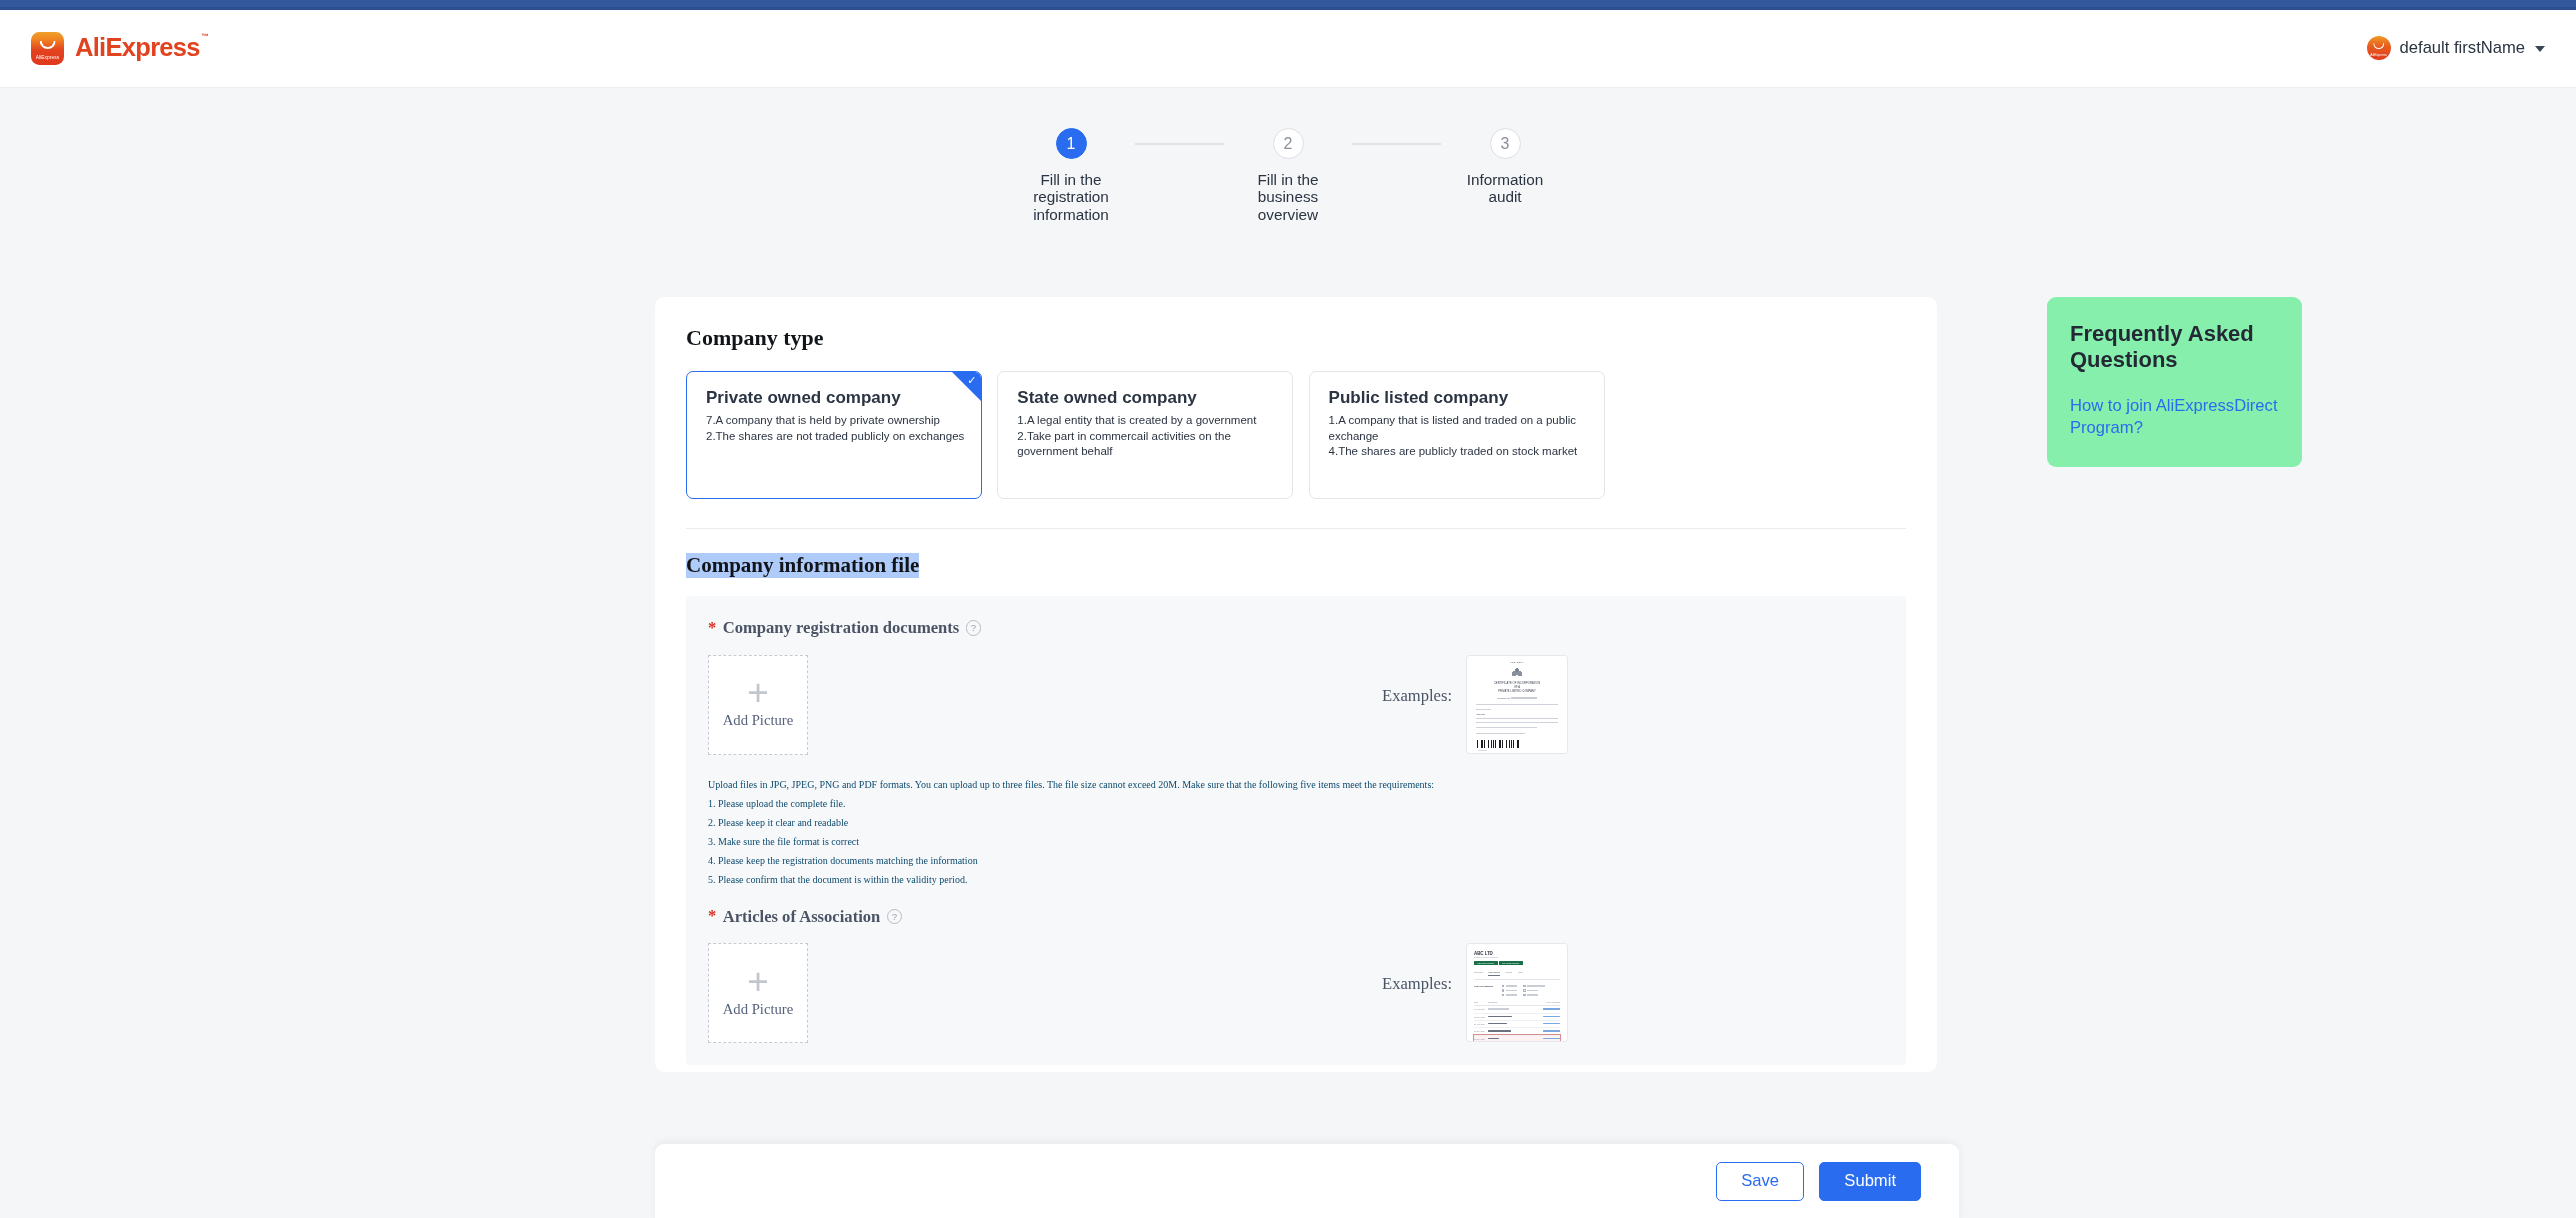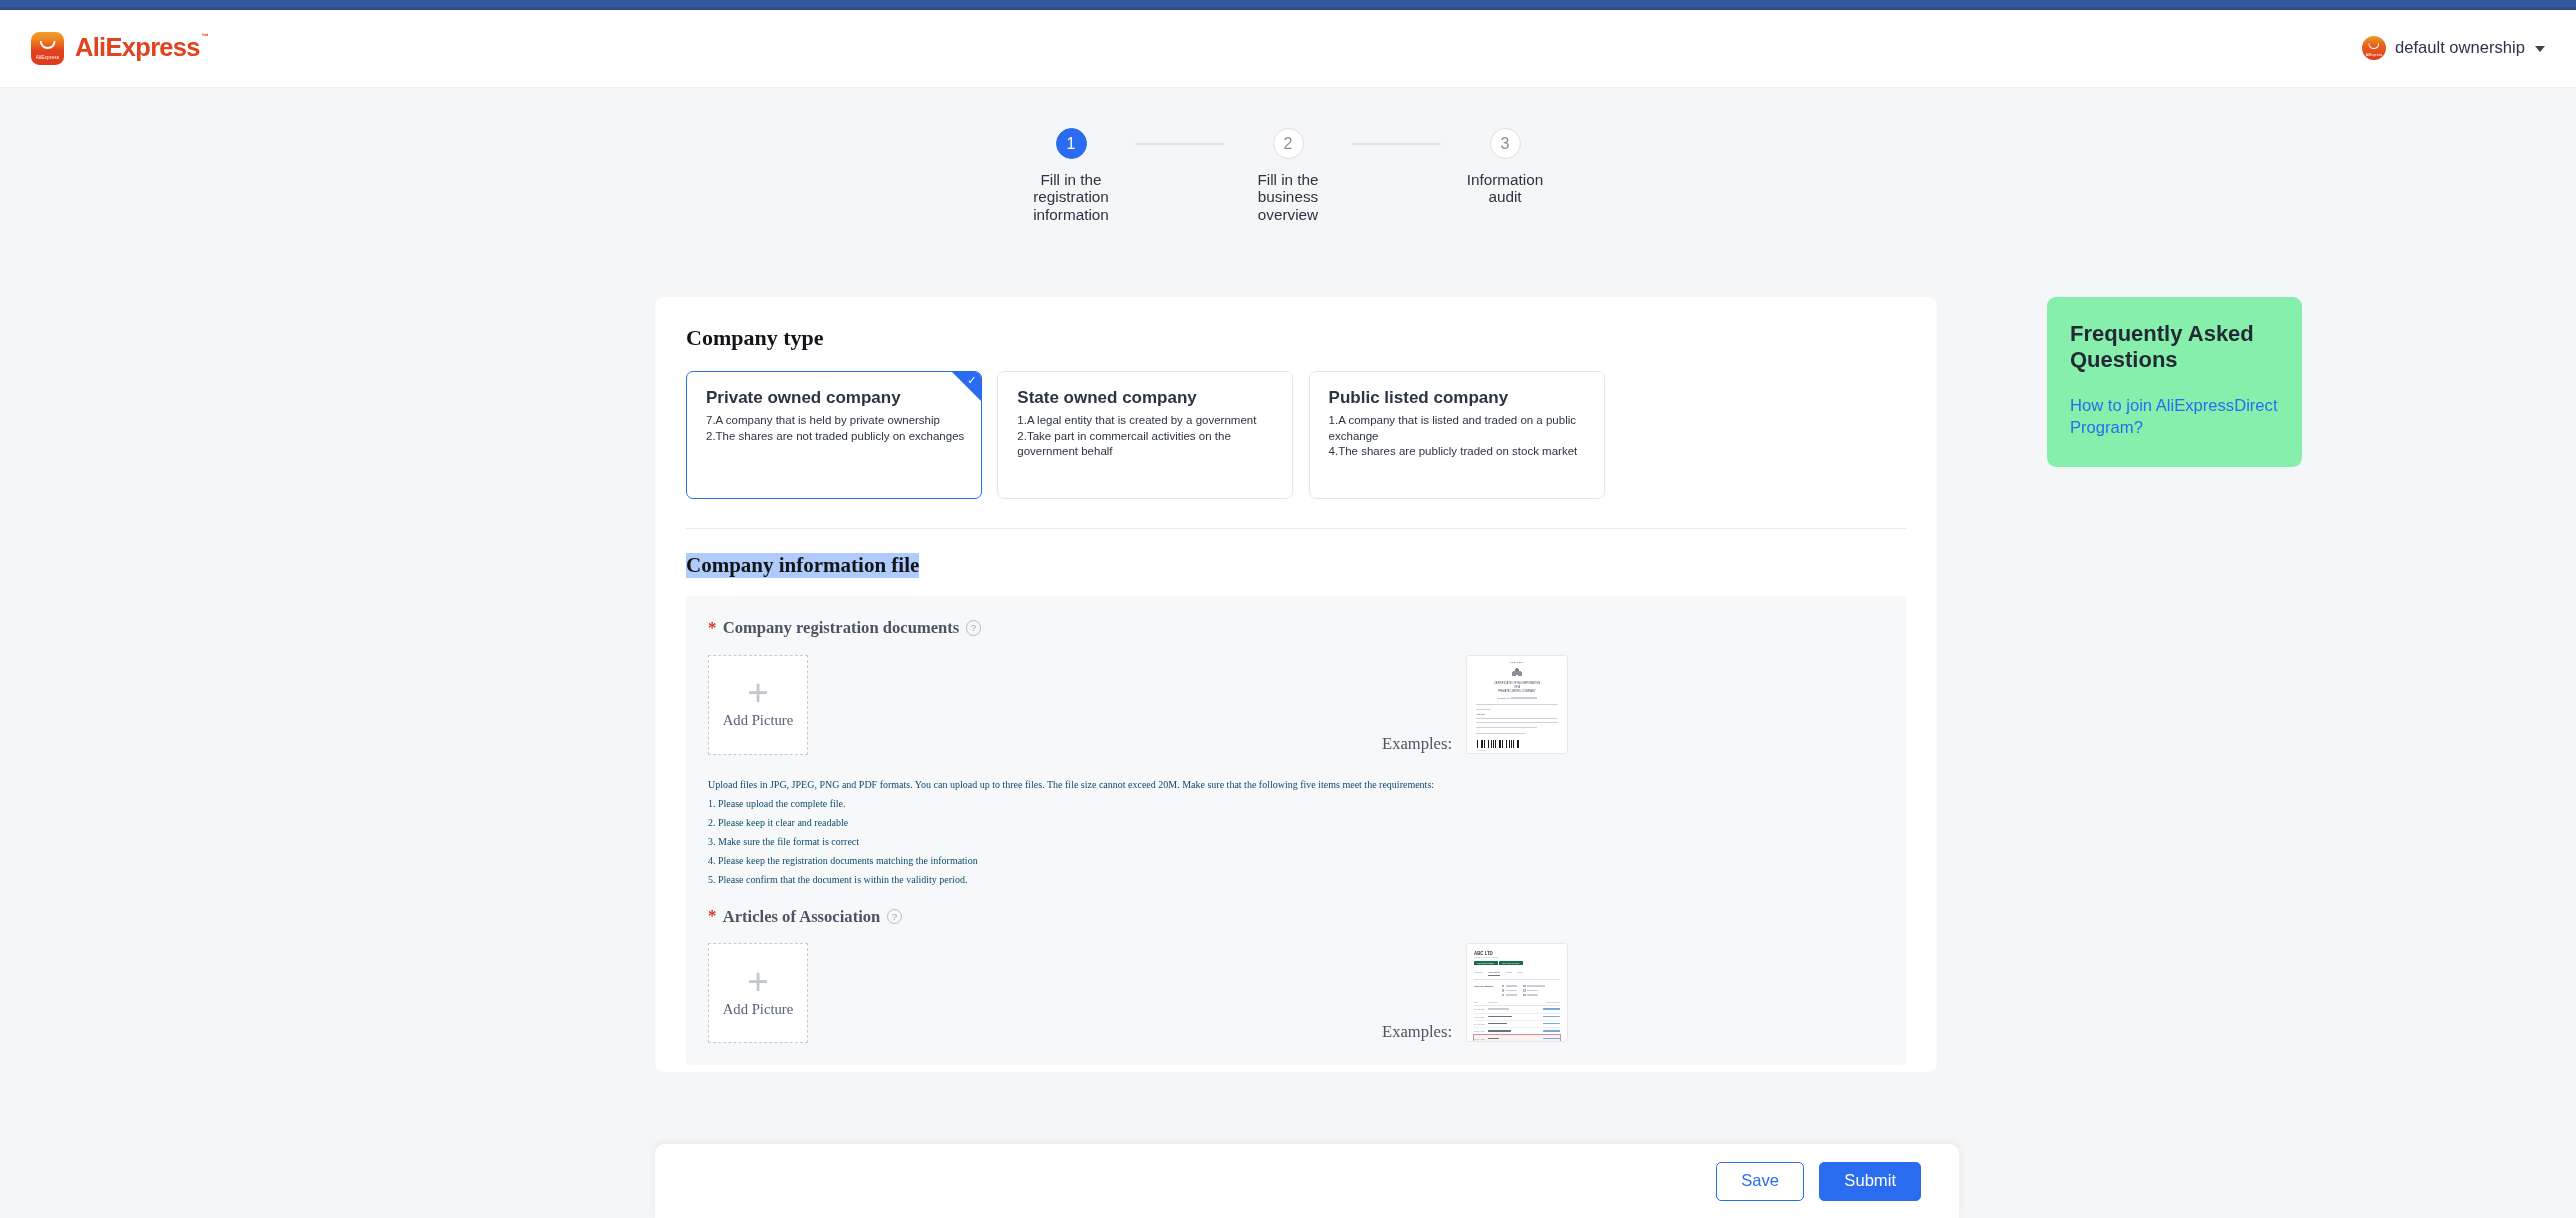--- a/index.html
+++ b/index.html
@@ -165,21 +165,21 @@
     gap: 6.4px;
   }
   .dropzone .plus {
     font-size: 37px; color: #c2c7cf; line-height: .7; font-weight: 300;
     font-family: "Liberation Sans", sans-serif;
   }
   .dropzone .dz-label {
     font-family: "Liberation Serif", serif;
     font-size: 14.7px; color: #56617a;
   }
-  .examples { display: flex; align-items: flex-end; gap: 14px; margin-left: 574px; }
+  .examples { display: flex; align-items: flex-start; gap: 14px; margin-left: 574px; }
   .examples-label {
     font-family: "Liberation Serif", serif; font-size: 16.6px; color: #4a5464;
     padding-top: 31px; white-space: nowrap;
   }
   .thumb {
     width: 102px; height: 99px; background: #fff; border: 0.6px solid #e6e8ec;
     border-radius: 3.2px; overflow: hidden; position: relative; flex: 0 0 auto;
   }
 
   
@@ -279,21 +279,21 @@
         <div class="smile"></div>
         <div class="mk-label">AliExpress</div>
       </div>
       <div class="brand-word"><span>AliExpress</span><span class="tm">™</span></div>
     </div>
     <div class="user-area">
       <div class="user-avatar">
         <div class="smile"></div>
         <div class="mk-label">AliExpress</div>
       </div>
-      <div class="user-name">default ownership</div>
+      <div class="user-name">default firstName</div>
       <div class="caret-down"></div>
     </div>
   </div>
 
   <div class="stepper">
     <div class="step active">
       <div class="step-bubble">1</div>
       <div class="step-label">Fill in the registration information</div>
     </div>
     <div class="step-line"></div>

